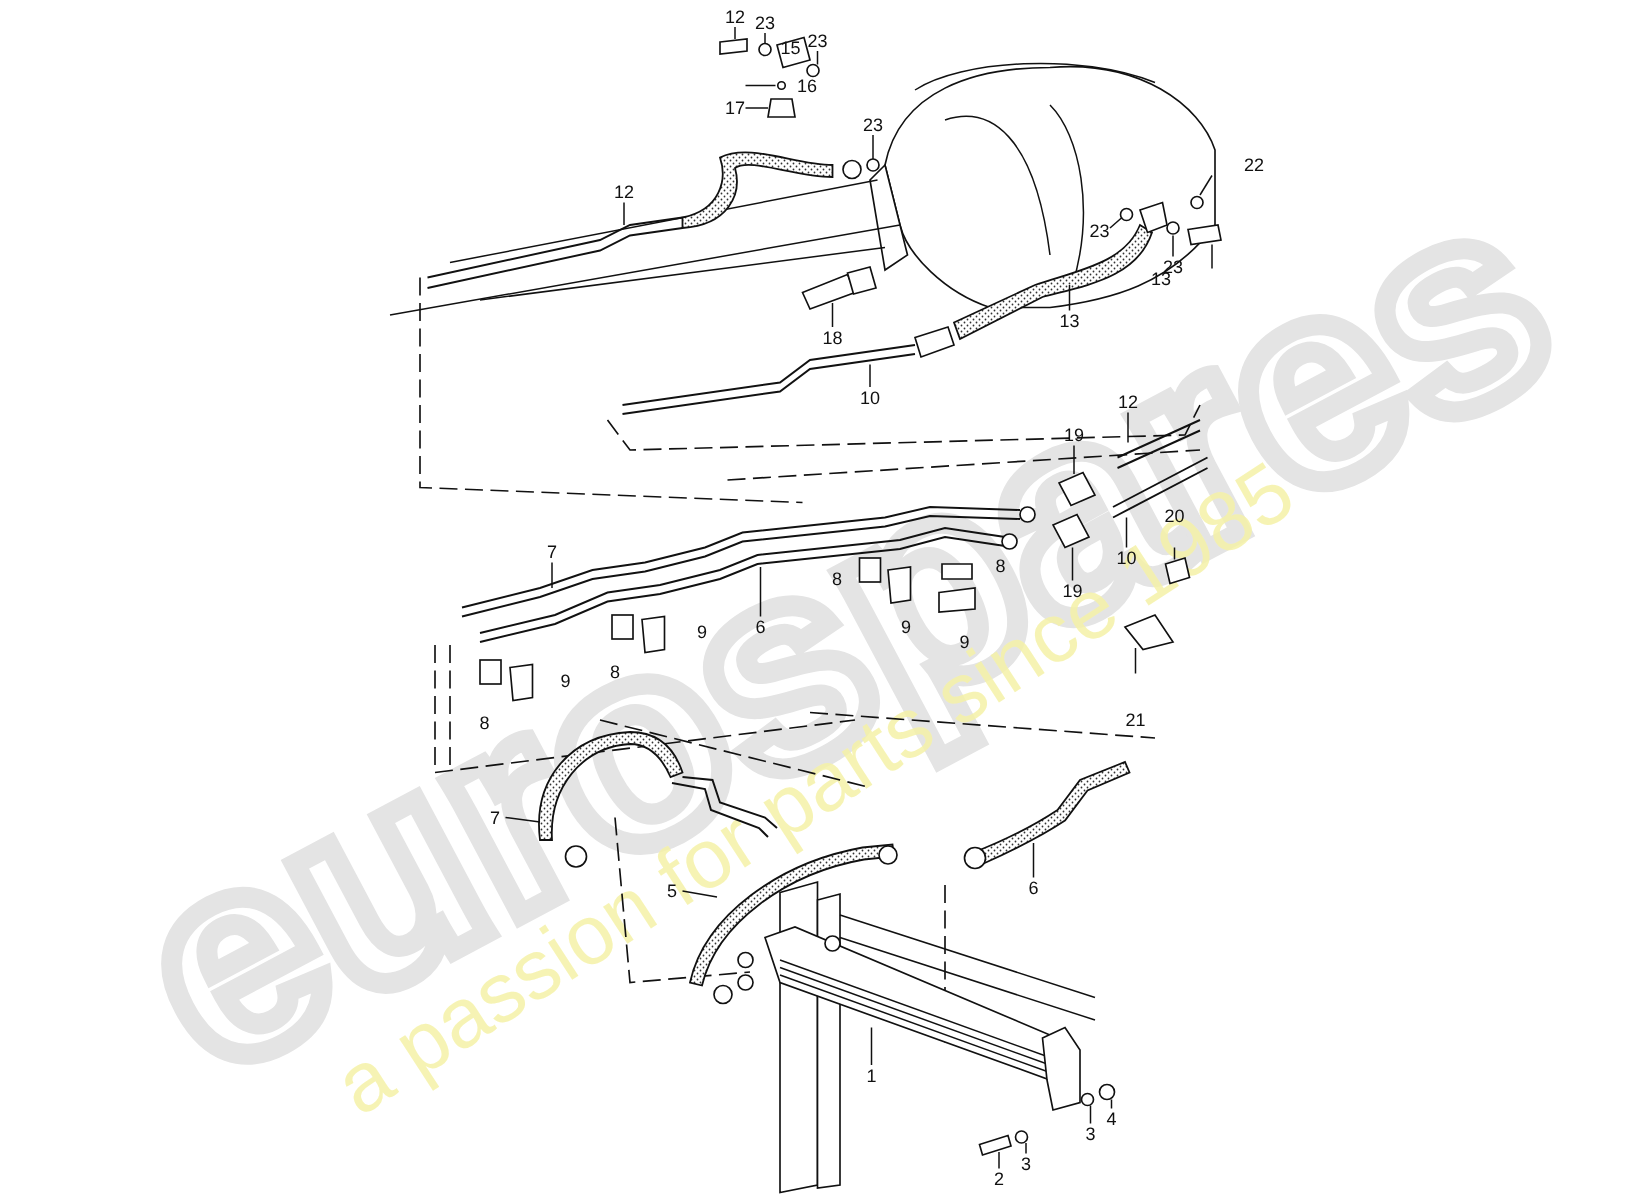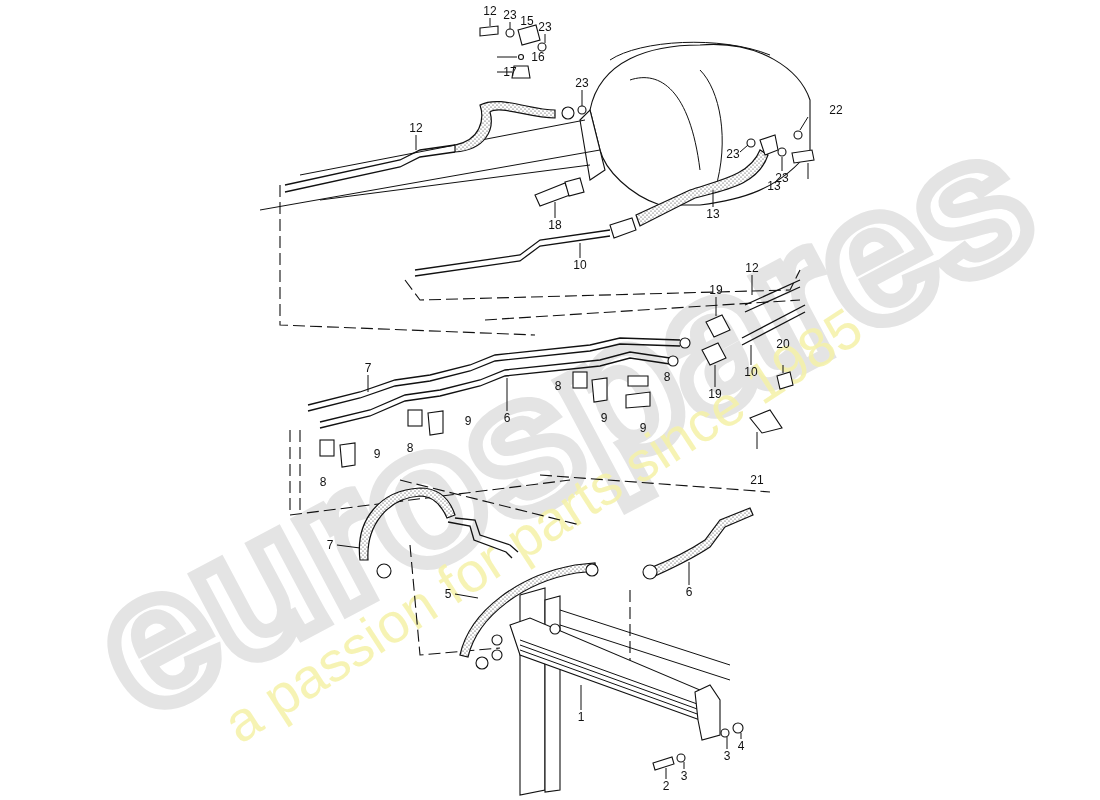--- a/index.html
+++ b/index.html
@@ -186,24 +186,24 @@
       <line x1="727" y1="749" x2="727" y2="737" class="thin"></line>
       <line x1="666" y1="779" x2="666" y2="768" class="thin"></line>
       <line x1="684" y1="769" x2="684" y2="762" class="thin"></line>
     </g>
   </svg>
 
   
   <div id="callouts">
       <div class="callout" style="left: 490px; top: 11px;">12</div>
       <div class="callout" style="left: 510px; top: 15px;">23</div>
-      <div class="callout" style="left: 527px; top: 21px;">15</div>
+      <div class="callout" style="left: 527px; top: 32px;">15</div>
       <div class="callout" style="left: 545px; top: 27px;">23</div>
       <div class="callout" style="left: 490px; top: 57px; margin-left: 48px;">16</div>
-      <div class="callout" style="left: 490px; top: 72px; margin-left: 20px;">17</div>
+      <div class="callout" style="left: 490px; top: 72px;">17</div>
       <div class="callout" style="left: 582px; top: 83px;">23</div>
       <div class="callout" style="left: 416px; top: 128px;">12</div>
       <div class="callout" style="left: 808px; top: 110px; margin-left: 28px;">22</div>
       <div class="callout" style="left: 733px; top: 154px;">23</div>
       <div class="callout" style="left: 782px; top: 178px;">23</div>
       <div class="callout" style="left: 774px; top: 186px;">13</div>
       <div class="callout" style="left: 713px; top: 214px;">13</div>
       <div class="callout" style="left: 555px; top: 225px; text-align: center;">18</div>
       <div class="callout" style="left: 580px; top: 265px;">10</div>
       <div class="callout" style="left: 752px; top: 268px;">12</div>

